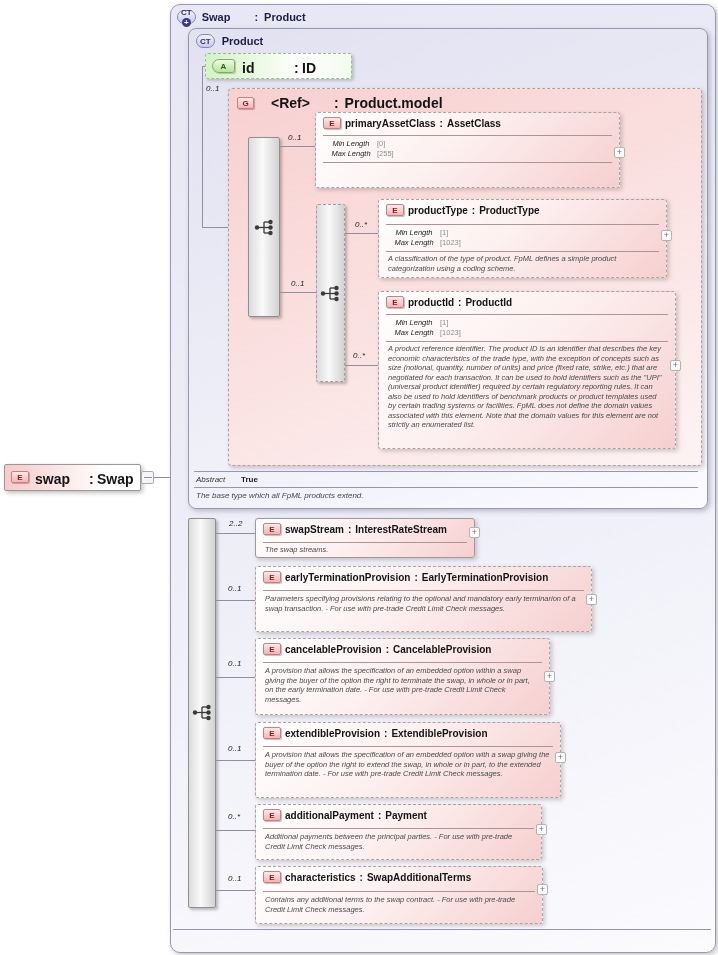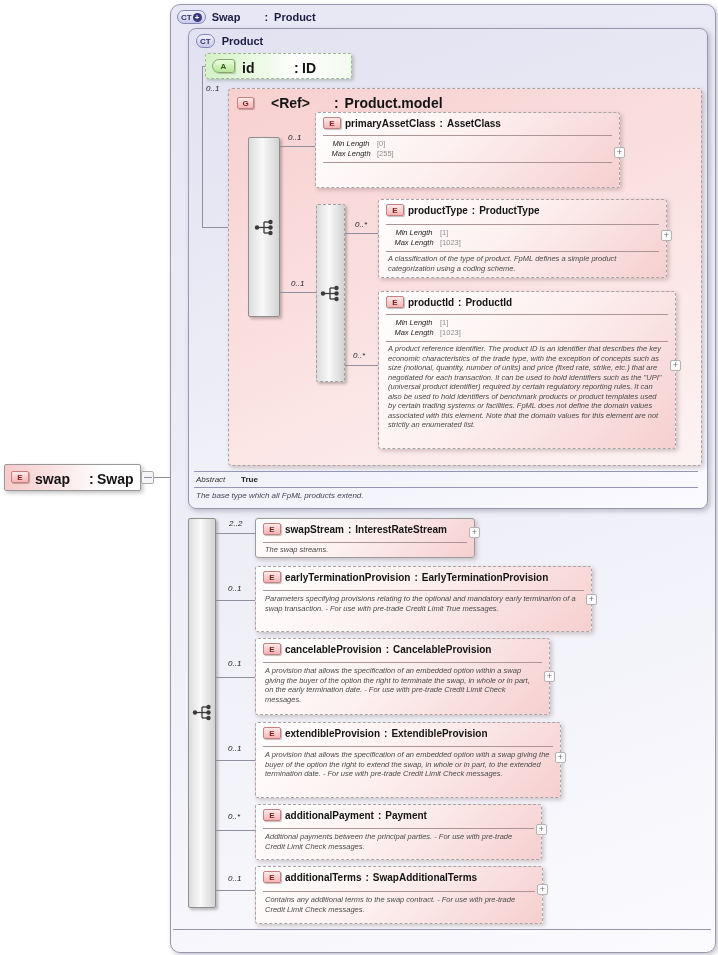--- a/index.html
+++ b/index.html
@@ -9,21 +9,21 @@
   .ctbox{position:absolute;border:1px solid #9898ac;border-radius:10px;box-shadow:2px 2px 5px rgba(80,80,110,.35);}
   #outer-box{background:linear-gradient(160deg,#e7e7f5 0%,#efeff8 55%,#fbfbfe 100%);}
   #product-box{border-radius:8px;background:linear-gradient(160deg,#e1e1f1 0%,#ededf7 55%,#fafaff 100%);}
   #group-box{position:absolute;border:1px dashed #a5a5a5;border-radius:4px;background:linear-gradient(155deg,#f8d0d0 0%,#fbe3e3 55%,#fdf3f3 100%);box-shadow:2px 2px 4px rgba(120,80,80,.3);}
 
   .cth{position:absolute;display:flex;align-items:center;}
   .t{font-size:11px;font-weight:bold;color:#1c1c46;white-space:nowrap;}
 
   
   .badge{display:inline-flex;align-items:center;justify-content:center;font-weight:bold;box-sizing:border-box;}
-  .badge-ct{height:14px;padding:0 3px;border:1px solid #8585bd;background:linear-gradient(180deg,#f2f2fc,#cbcbea);color:#30306e;font-size:8px;border-radius:7px;gap:1px;}
+  .badge-ct{height:14px;padding:0 3px;border:1px solid #8585bd;background:linear-gradient(180deg,#f2f2fc,#cbcbea);color:#30306e;font-size:8px;border-radius:7px;gap:1px;flex-direction:column;}
   .ctplus{display:inline-block;width:9px;height:9px;border-radius:50%;background:#3a3a7e;color:#ffffff;font-size:8px;line-height:9px;text-align:center;font-weight:bold;}
   .badge-e{width:18px;height:12px;border:1px solid #c97f7f;background:linear-gradient(180deg,#fdeaea,#f5b4b4);color:#7a1f1f;font-size:8px;border-radius:2px;box-shadow:1px 1px 1px rgba(0,0,0,.25);}
   .badge-g{width:17px;height:12px;border:1px solid #c97f7f;background:linear-gradient(180deg,#fdeaea,#f5b4b4);color:#7a1f1f;font-size:8px;border-radius:2px;box-shadow:1px 1px 1px rgba(0,0,0,.25);}
   .badge-a{width:23px;height:14px;border:1px solid #7fae62;background:linear-gradient(180deg,#eefbe2,#b6e59a);color:#2e5c14;font-size:8px;border-radius:8px 3px 3px 8px;box-shadow:1px 1px 1px rgba(0,0,0,.2);}
 
   
   .ebox{position:absolute;border:1px solid #9b9b9b;border-radius:3px;background:linear-gradient(135deg,#ffffff 0%,#fdf0f0 45%,#f6cfcf 100%);box-shadow:2px 2px 4px rgba(110,80,80,.3);box-sizing:border-box;}
   .ebox.dashed{border-style:dashed;border-color:#a5a5a5;}
   .ebox-header{position:absolute;left:7px;top:4px;display:flex;align-items:center;gap:4px;white-space:nowrap;}
   .ename,.etype,.ecolon{font-size:10px;font-weight:bold;color:#141414;}
@@ -257,21 +257,21 @@
   <div class="hline" style="left:216px;top:600px;width:39px;"></div>
   <div class="cardlbl" style="left:228px;top:584px;">0..1</div>
   <div class="ebox dashed" style="left:255px;top:566px;width:337px;height:66px;">
     <div class="ebox-header">
       <span class="badge badge-e">E</span>
       <span class="ename">earlyTerminationProvision</span>
       <span class="ecolon">:</span>
       <span class="etype">EarlyTerminationProvision</span>
     </div>
     <div class="hsep" style="top:23px;"></div>
-    <div class="edoc" style="top:27px;">Parameters specifying provisions relating to the optional and mandatory early terminarion of a swap transaction. - For use with pre-trade Credit Limit True messages.</div>
+    <div class="edoc" style="top:27px;">Parameters specifying provisions relating to the optional and mandatory early terminarion of a swap transaction. - For use with pre-trade Credit Limit Check messages.</div>
   </div>
   <div class="plusbox" style="left:586px;top:594px;">+</div>
 
   <div class="hline" style="left:216px;top:677px;width:39px;"></div>
   <div class="cardlbl" style="left:228px;top:659px;">0..1</div>
   <div class="ebox dashed" style="left:255px;top:638px;width:295px;height:77px;">
     <div class="ebox-header">
       <span class="badge badge-e">E</span>
       <span class="ename">cancelableProvision</span>
       <span class="ecolon">:</span>
@@ -308,21 +308,21 @@
     <div class="hsep" style="top:23px;"></div>
     <div class="edoc" style="top:27px;">Additional payments between the principal parties. - For use with pre-trade Credit Limit Check messages.</div>
   </div>
   <div class="plusbox" style="left:536px;top:824px;">+</div>
 
   <div class="hline" style="left:216px;top:890px;width:39px;"></div>
   <div class="cardlbl" style="left:228px;top:874px;">0..1</div>
   <div class="ebox dashed" style="left:255px;top:866px;width:288px;height:58px;">
     <div class="ebox-header">
       <span class="badge badge-e">E</span>
-      <span class="ename">additionalTerms</span>
+      <span class="ename">characteristics</span>
       <span class="ecolon">:</span>
       <span class="etype">SwapAdditionalTerms</span>
     </div>
     <div class="hsep" style="top:24px;"></div>
     <div class="edoc" style="top:28px;">Contains any additional terms to the swap contract. - For use with pre-trade Credit Limit Check messages.</div>
   </div>
   <div class="plusbox" style="left:537px;top:884px;">+</div>
 
   <div class="psep" style="left:173px;top:929px;width:538px;"></div>
 

